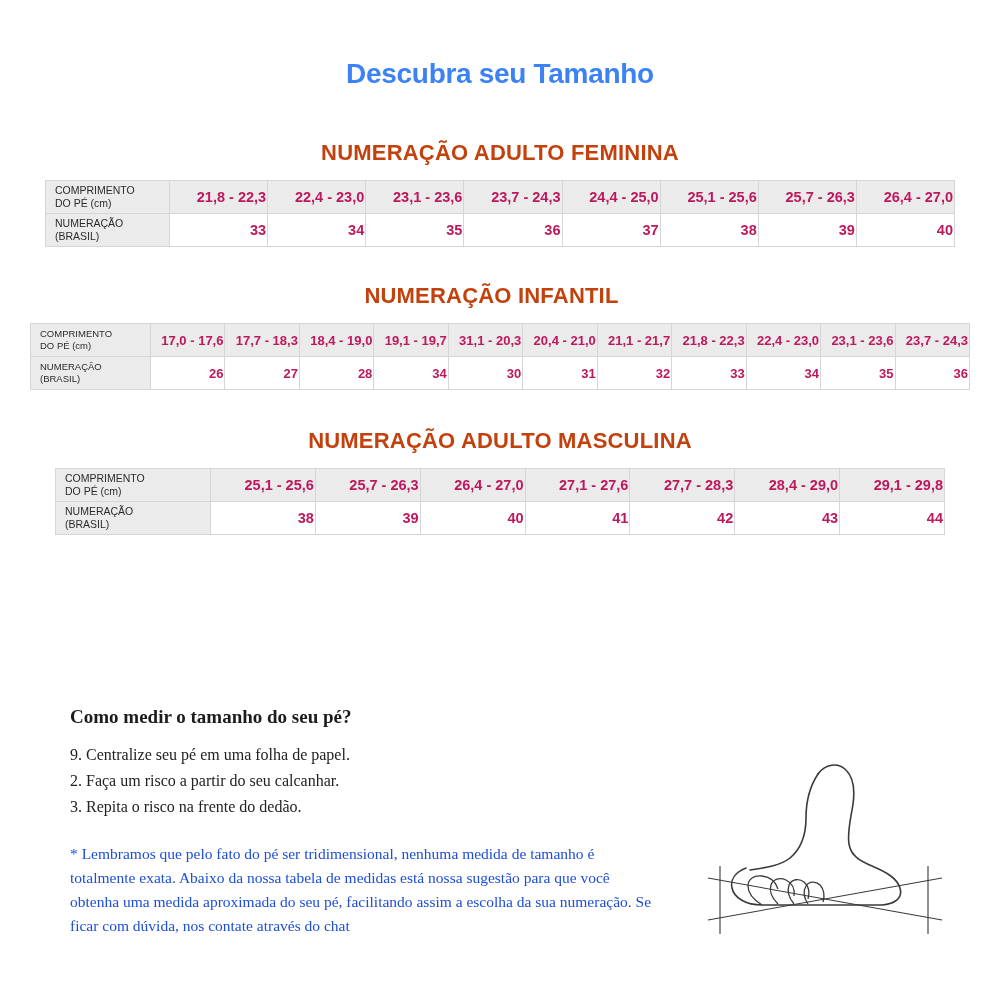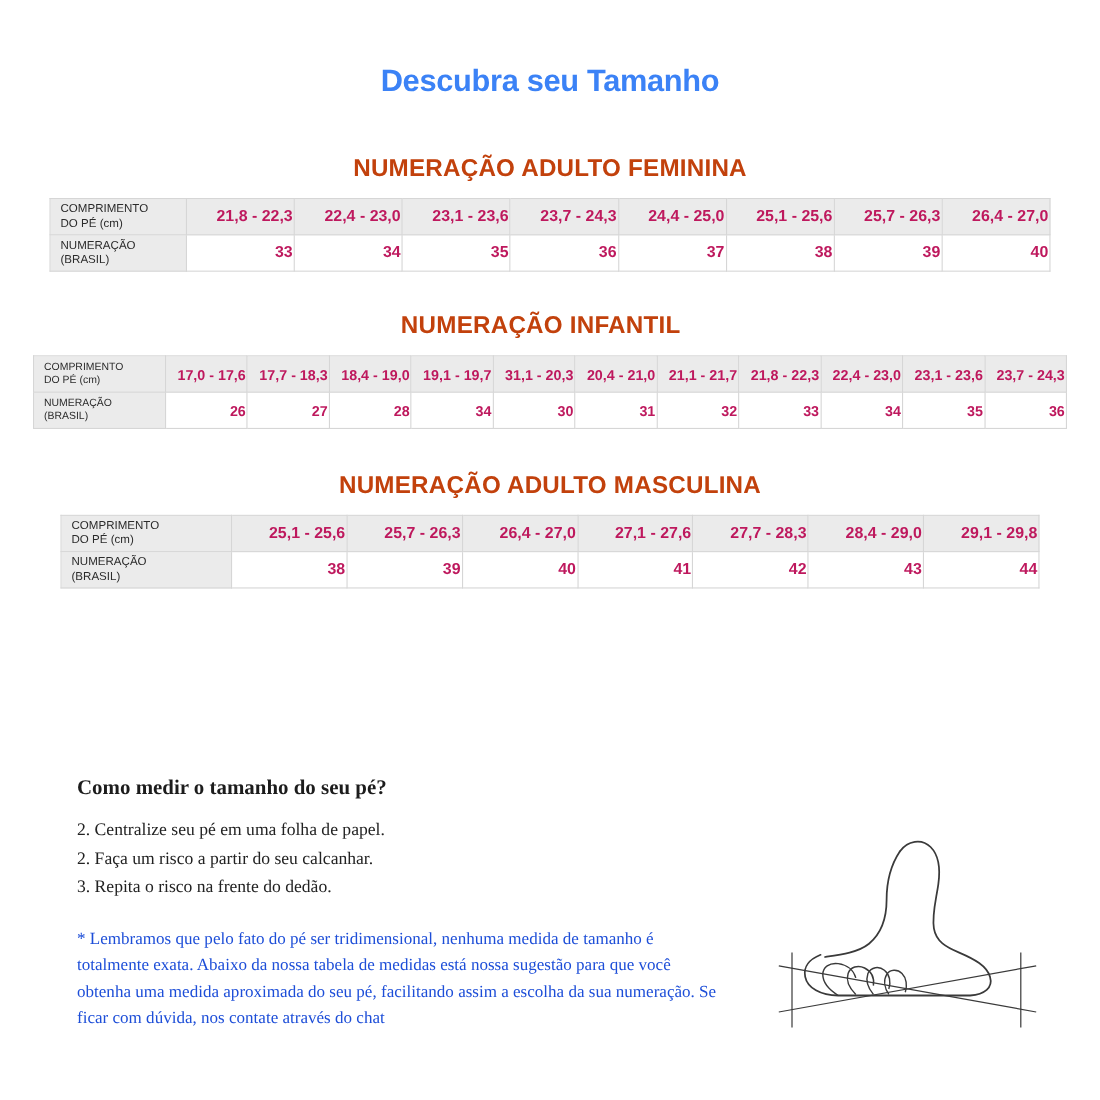--- a/index.html
+++ b/index.html
@@ -262,21 +262,21 @@
           <td>43</td>
           <td>44</td>
         </tr>
       </tbody>
     </table>
   </div>
 
   <div class="bottom">
     <div class="howto-title">Como medir o tamanho do seu pé?</div>
     <ul class="howto-list">
-      <li>2. Centralize seu pé em uma folha de papel.</li>
+      <li>9. Centralize seu pé em uma folha de papel.</li>
       <li>2. Faça um risco a partir do seu calcanhar.</li>
       <li>3. Repita o risco na frente do dedão.</li>
     </ul>
     <p class="note">* Lembramos que pelo fato do pé ser tridimensional, nenhuma medida de tamanho é totalmente exata. Abaixo da nossa tabela de medidas está nossa sugestão para que você obtenha uma medida aproximada do seu pé, facilitando assim a escolha da sua numeração. Se ficar com dúvida, nos contate através do chat</p>
   </div>
 
   <div class="foot-art">
     <svg width="270" height="200" viewBox="0 0 270 200" fill="none" xmlns="http://www.w3.org/2000/svg">
 
       <path d="M128 26 C135 16, 148 14, 156 22 C163 29, 165 42, 163 56 C161 70, 157 84, 159 96 C161 108, 170 113, 182 118 C196 124, 207 130, 210 140 C213 150, 205 156, 192 157 L72 157 C56 157, 44 150, 42 140 C40 131, 46 124, 56 120" stroke="#3a3a3a" stroke-width="1.6" stroke-linecap="round" stroke-linejoin="round" fill="none"></path>

